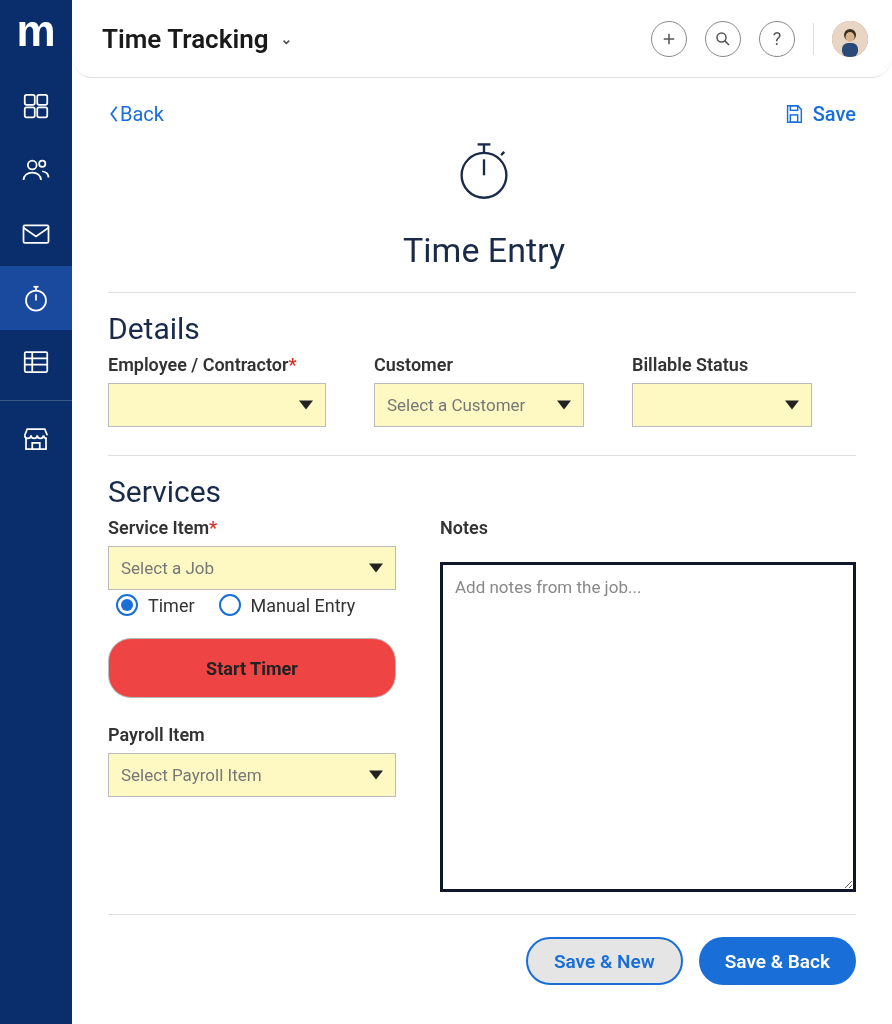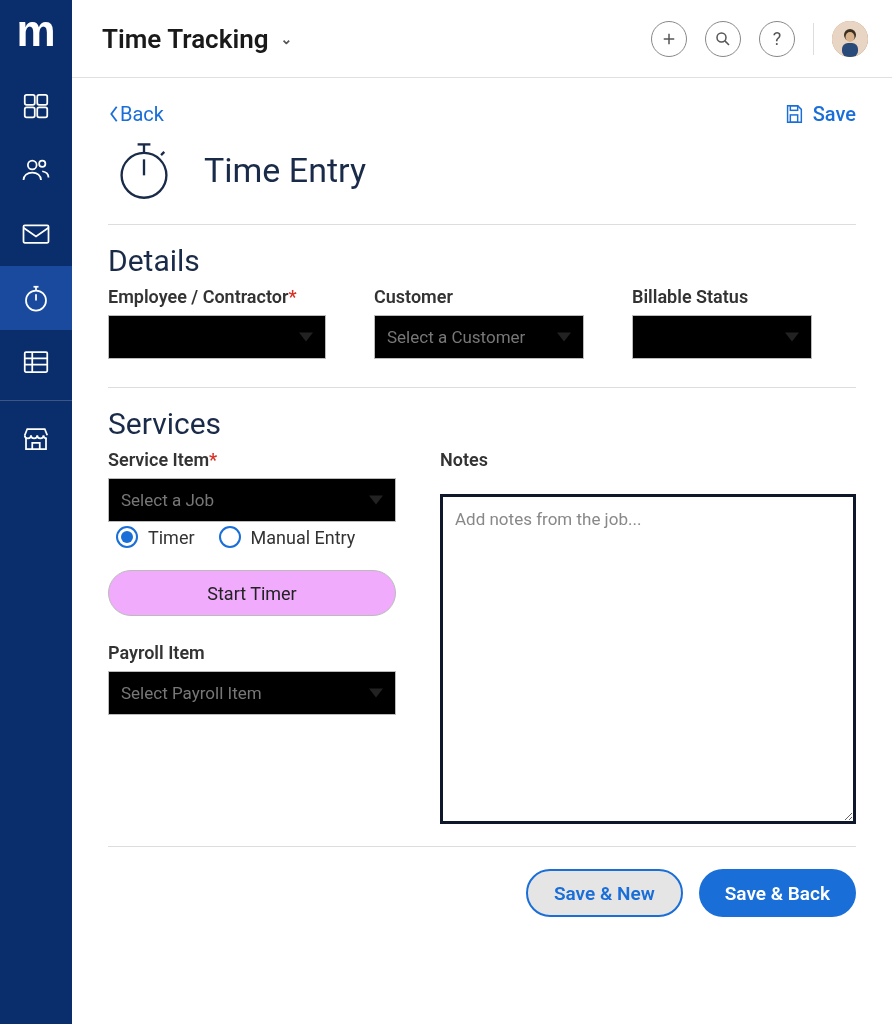--- a/index.html
+++ b/index.html
@@ -5,65 +5,65 @@
 * { box-sizing: border-box; margin: 0; padding: 0; }
 body { font-family: -apple-system, BlinkMacSystemFont, "Segoe UI", Roboto, sans-serif; background: #fff; color: #1a1a1a; width: 892px; height: 1024px; overflow: hidden; position: relative; }
 
 .sidebar { position: absolute; left: 0; top: 0; width: 72px; height: 1024px; background: #0a2e6b; display: flex; flex-direction: column; align-items: center; }
 .sidebar-logo { color: #fff; font-size: 44px; font-weight: 700; margin-top: 6px; margin-bottom: 18px; font-family: Arial, sans-serif; }
 .sidebar-item { width: 72px; height: 64px; display: flex; align-items: center; justify-content: center; cursor: pointer; }
 .sidebar-item.active { background: #1a4a9e; }
 .sidebar-item svg { width: 30px; height: 30px; stroke: #fff; fill: none; stroke-width: 1.4; }
 .sidebar-divider { width: 72px; height: 1px; background: rgba(255,255,255,0.2); margin: 6px 0; }
 
-.header { position: absolute; left: 72px; top: 0; right: 0; height: 78px; border-bottom: 1px solid #e0e0e0; display: flex; align-items: center; padding: 0 24px 0 30px; }
+.header { position: absolute; left: 72px; top: 0; right: 0; height: 78px; border-bottom: 1px solid #e0e0e0; display: flex; align-items: center; padding: 0 24px 0 30px; border-radius: 21px; }
 .header-title { font-size: 26px; font-weight: 600; color: #1a1a1a; cursor: pointer; display: flex; align-items: center; gap: 12px; }
 .header-title .chev { font-size: 14px; color: #555; }
 .header-actions { margin-left: auto; display: flex; align-items: center; gap: 18px; }
 .circle-btn { width: 36px; height: 36px; border: 1.5px solid #888; border-radius: 50%; display: flex; align-items: center; justify-content: center; cursor: pointer; color: #555; }
 .circle-btn svg { width: 18px; height: 18px; stroke: #555; fill: none; stroke-width: 2; }
 .header-divider { width: 1px; height: 32px; background: #ddd; }
 .avatar { width: 36px; height: 36px; border-radius: 50%; background: linear-gradient(135deg,#d4a574 0%,#8b6f47 100%); display:flex; align-items:center; justify-content:center; overflow:hidden; cursor:pointer; }
 .avatar svg { width: 36px; height: 36px; }
 
 .content { position: absolute; left: 72px; top: 78px; right: 0; bottom: 0; padding: 24px 36px 0 36px; overflow-y: auto; }
 
 .top-row { display: flex; align-items: center; justify-content: space-between; margin-bottom: 12px; }
 .back-link { display: flex; align-items: center; color: #1a6ed8; font-size: 20px; cursor: pointer; }
 .back-link svg { width: 12px; height: 18px; stroke: #1a6ed8; fill: none; stroke-width: 2; }
 .save-link { display: flex; align-items: center; gap: 8px; color: #1a6ed8; font-size: 20px; font-weight: 500; cursor: pointer; }
 .save-link svg { width: 22px; height: 22px; stroke: #1a6ed8; fill: none; stroke-width: 1.6; }
 
-.page-title-row { display: flex; align-items: center; gap: 28px; margin-bottom: 22px; padding-left: 4px; }
+.page-title-row { display: flex; align-items: center; gap: 28px; margin-bottom: 22px; padding-left: 4px; flex-direction: column; }
 .page-title-row svg { width: 64px; height: 64px; stroke: #1a2b4a; fill: none; stroke-width: 2.2; }
 .page-title { font-size: 34px; font-weight: 400; color: #1a2b4a; }
 
 hr.section-divider { border: none; border-top: 1px solid #ddd; margin: 0; }
 
 .section-title { font-size: 30px; font-weight: 400; color: #1a2b4a; margin: 18px 0 8px 0; }
 
 .details-row { display: flex; gap: 48px; margin-bottom: 28px; }
 .field { display: flex; flex-direction: column; gap: 8px; }
 .field-label { font-size: 18px; font-weight: 600; color: #333; }
 .req { color: #d93025; }
-.select-box { position: relative; height: 44px; border: 1px solid #bbb; background: #000000; display: flex; align-items: center; padding: 0 12px; cursor: pointer; text-align: right; }
+.select-box { position: relative; height: 44px; border: 1px solid #bbb; background: #fef9c3; display: flex; align-items: center; padding: 0 12px; cursor: pointer; text-align: right; }
 .select-box .placeholder { color: #777; font-size: 17px; }
 .select-box .caret { position: absolute; right: 12px; top: 50%; transform: translateY(-50%); width: 0; height: 0; border-left: 7px solid transparent; border-right: 7px solid transparent; border-top: 9px solid #222; }
 
 .services-grid { display: flex; gap: 44px; margin-bottom: 18px; }
 .services-left { flex: 0 0 288px; display: flex; flex-direction: column; }
 .services-right { flex: 1; display: flex; flex-direction: column; }
 
 .radio-row { display: flex; gap: 24px; margin: 4px 0 22px 8px; align-items: center; }
 .radio-opt { display: flex; align-items: center; gap: 10px; cursor: pointer; }
 .radio-circle { width: 22px; height: 22px; border: 2.5px solid #1a6ed8; border-radius: 50%; display: flex; align-items: center; justify-content: center; }
 .radio-circle.checked::after { content: ""; width: 12px; height: 12px; background: #1a6ed8; border-radius: 50%; }
 .radio-label { font-size: 18px; color: #333; }
 
-.pill-btn { height: 46px; border: 1.5px solid #bbb; border-radius: 23px; background: #f0abfc; display: flex; align-items: center; justify-content: center; font-size: 18px; font-weight: 400; color: #222; cursor: pointer; margin-bottom: 26px; }
+.pill-btn { height: 60px; border: 1.5px solid #bbb; border-radius: 23px; background: #ef4444; display: flex; align-items: center; justify-content: center; font-size: 18px; font-weight: 700; color: #222; cursor: pointer; margin-bottom: 26px; }
 
 .text-input { height: 48px; border: 1px solid #ccc; padding: 0 12px; font-size: 17px; color: #222; width: 100%; }
 .text-input::placeholder { color: #999; }
 
 .notes-area { flex: 1; min-height: 330px; border: 3px solid #0f172a; padding: 12px; font-size: 17px; color: #222; resize: both; font-family: inherit; }
 .notes-area::placeholder { color: #888; }
 
 .footer-row { display: flex; justify-content: flex-end; gap: 16px; padding: 22px 0 28px 0; }
 .btn-outline { height: 48px; padding: 0 26px; border: 2px solid #1a6ed8; border-radius: 24px; background: #e5e5e5; color: #1a6ed8; font-size: 19px; font-weight: 600; cursor: pointer; display: flex; align-items: center; }
 .btn-primary { height: 48px; padding: 0 26px; border: none; border-radius: 24px; background: #1a6ed8; color: #fff; font-size: 19px; font-weight: 600; cursor: pointer; display: flex; align-items: center; }

